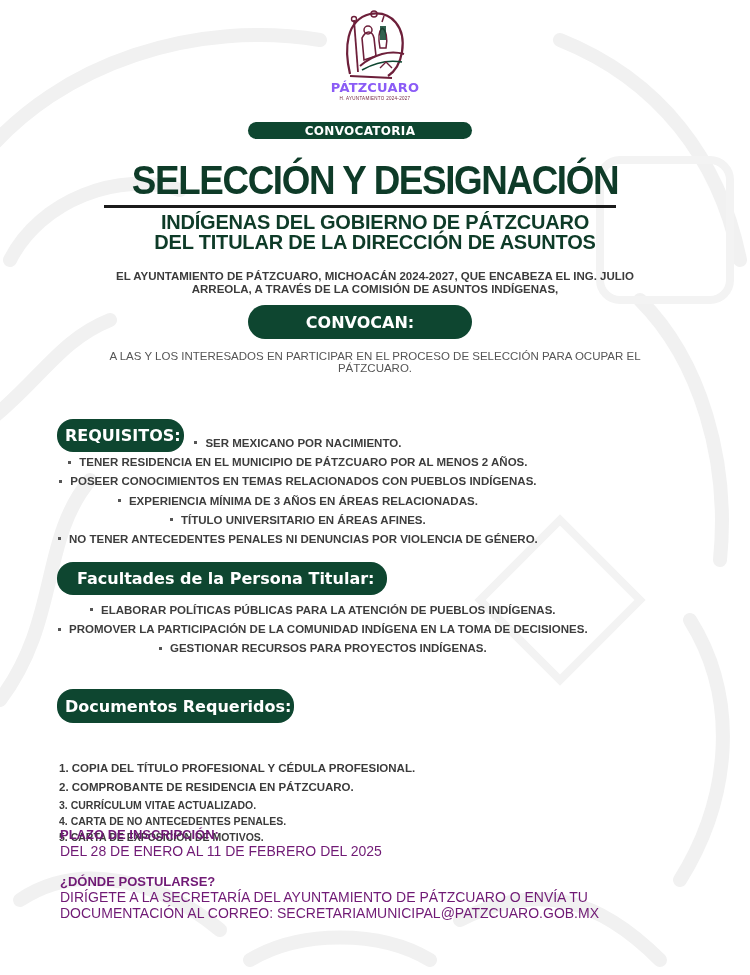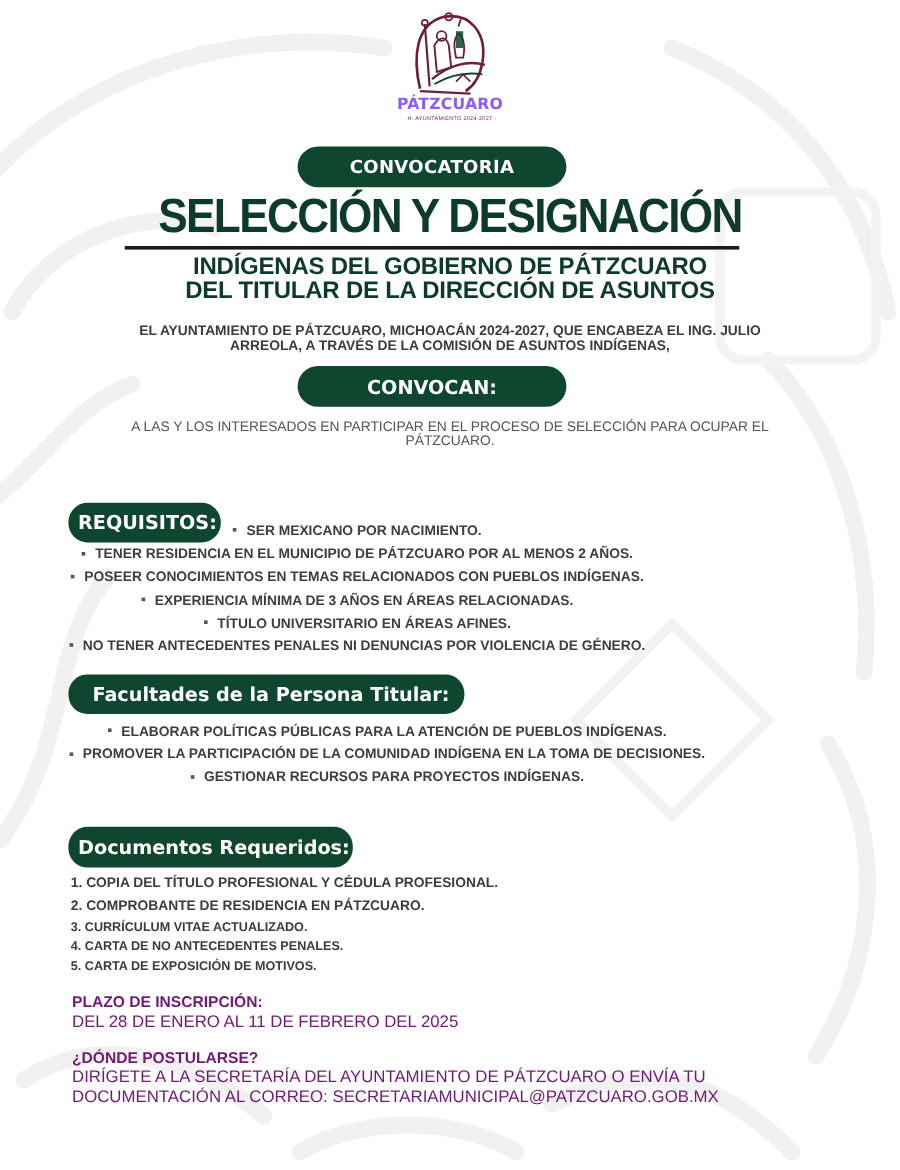--- a/index.html
+++ b/index.html
@@ -7,41 +7,41 @@
   body { position: relative; font-family: "Liberation Sans", sans-serif; color: #3a3a3a; }
   .bg-art { position: absolute; inset: 0; z-index: 0; pointer-events: none; }
   .page { position: relative; z-index: 1; width: 750px; height: 975px; }
 
   .logo { position: absolute; left: 318px; top: 8px; width: 114px; height: 100px; text-align: center; }
   .logo svg { display: block; margin: 0 auto; }
   .logo-name { font-family: "DejaVu Sans", sans-serif; font-weight: bold; font-size: 13px; color: #8b5cf6; letter-spacing: 0.2px; margin-top: -2px; }
   .logo-sub { font-size: 4.5px; color: #6d1f3a; letter-spacing: 0.3px; margin-top: 1px; }
 
   .pill { position: absolute; background: #0e4630; color: #ffffff; border-radius: 18px; font-family: "DejaVu Sans", sans-serif; font-weight: bold; display: flex; align-items: center; justify-content: center; }
-  .pill-convocatoria { left: 248px; top: 122px; width: 224px; height: 34px; font-size: 15px; letter-spacing: 0.3px; }
+  .pill-convocatoria { left: 248px; top: 122px; width: 224px; height: 17px; font-size: 12px; letter-spacing: 0.3px; }
   .pill-convocan { left: 248px; top: 305px; width: 224px; height: 34px; font-size: 16px; }
   .pill-left { justify-content: flex-start; padding-left: 8px; border-radius: 16px; }
   .pill-requisitos { left: 57px; top: 392px; width: 127px; height: 33px; font-size: 16px; margin-top: 27px; }
   .pill-facultades { left: 57px; top: 562px; width: 330px; height: 33px; font-size: 16px; padding-left: 20px; font-weight: bold; }
   .pill-documentos { left: 57px; top: 689px; width: 237px; height: 34px; font-size: 16px; }
 
   .title { position: absolute; left: 60px; top: 158px; width: 630px; text-align: center; font-size: 40px; font-weight: bold; color: #0e3b28; letter-spacing: -1.5px; transform: scaleX(0.92); }
   .title-rule { position: absolute; left: 104px; top: 205px; width: 512px; height: 3px; background: #1b1b1b; }
   .subtitle { position: absolute; left: 60px; top: 212px; width: 630px; text-align: center; font-size: 20px; font-weight: bold; color: #0e3b28; line-height: 20px; letter-spacing: -0.2px; }
 
   .intro { position: absolute; left: 60px; top: 270px; width: 630px; text-align: center; font-size: 11.5px; font-weight: bold; color: #3b3b3b; line-height: 13px; }
   .convocan-text { position: absolute; left: 40px; top: 350px; width: 670px; text-align: center; font-size: 11.5px; color: #555; line-height: 12px; }
 
   .bullets { position: absolute; left: 58px; list-style: none; text-align: center; }
   .bullets li { font-size: 11.5px; font-weight: bold; color: #3d3d3d; height: 19.2px; line-height: 19.2px; white-space: nowrap; }
   .bullets li .dot { display: inline-block; width: 3px; height: 3px; background: #555; margin-right: 8px; vertical-align: middle; position: relative; top: -1px; }
   .req-list { top: 434px; }
   .fac-list { top: 601px; }
 
-  .docs { position: absolute; left: 59px; top: 727px; list-style: none; }
+  .docs { position: absolute; left: 59px; top: 759px; list-style: none; }
   .docs li { font-size: 11px; font-weight: bold; color: #3b3b3b; white-space: nowrap; }
   .docs li.big { font-size: 11.5px; height: 19px; line-height: 19px; }
   .docs li.small { font-size: 10.5px; height: 16px; line-height: 16px; }
 
   .footer { position: absolute; left: 60px; width: 630px; text-align: left; color: #701a75; }
   .plazo-head { top: 827px; font-size: 13px; font-weight: bold; }
   .plazo-val { top: 843px; font-size: 14px; }
   .donde-head { top: 874px; font-size: 13px; font-weight: bold; }
   .donde-val { top: 889px; font-size: 14px; line-height: 16px; }
 </style>

